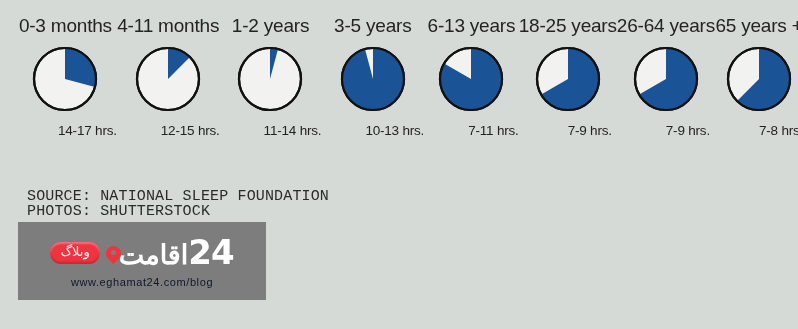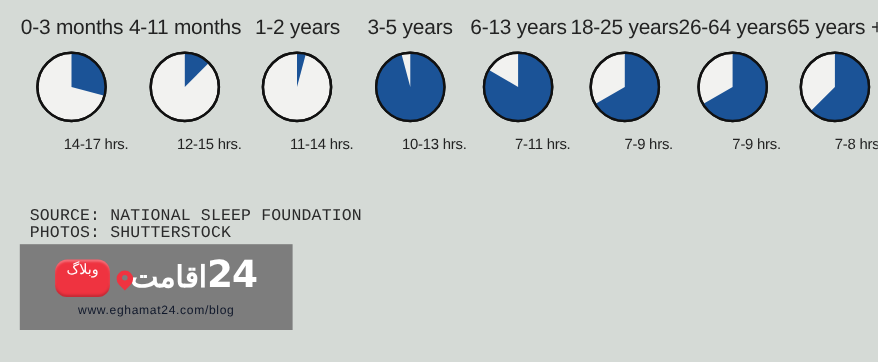--- a/index.html
+++ b/index.html
@@ -101,20 +101,21 @@
     background: #7d7d7d;
     display: flex;
     flex-direction: column;
     align-items: center;
     justify-content: center;
   }
 
   .logo-row {
     display: flex;
     flex-direction: row;
+    align-items: center;
     justify-content: center;
     height: 34px;
     margin-top: 2px;
   }
 
   .blog-badge {
     background: #ef3340;
     color: #ffffff;
     font-size: 13px;
     border-radius: 11px;

